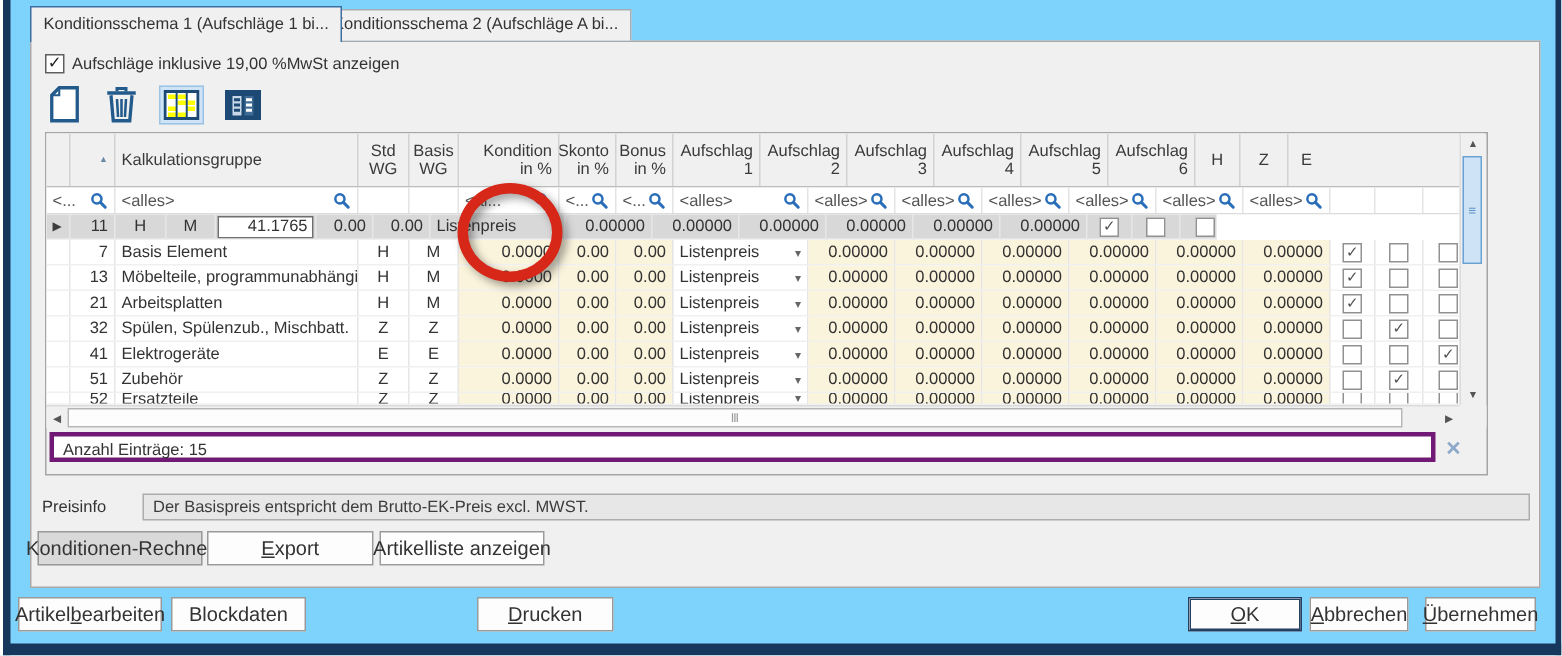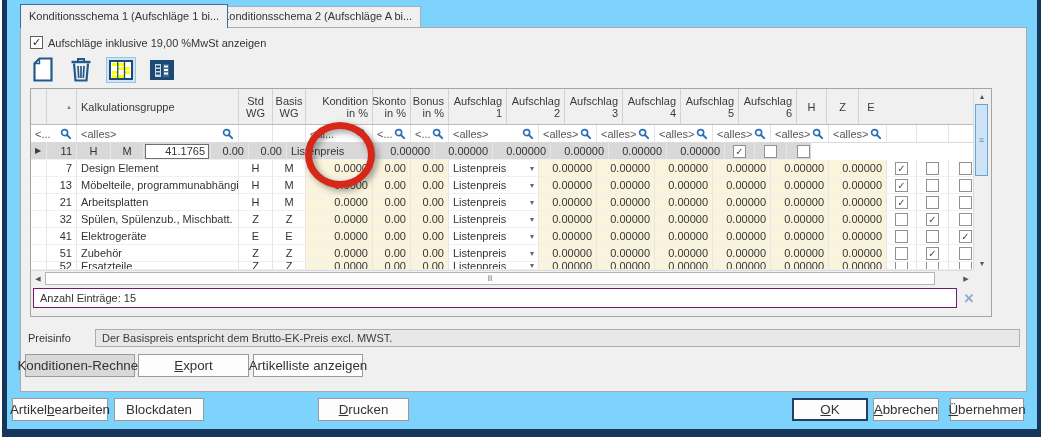--- a/index.html
+++ b/index.html
@@ -66,21 +66,21 @@
 .vs-up{left:0;top:0;width:16px;height:14px}
 .vs-dn{left:0;top:167px;width:16px;height:14px}
 .vthumb{position:absolute;left:1px;top:15px;width:13px;height:72px;background:#cfe3f7;border:1px solid #6aa2d4;display:flex;align-items:center;justify-content:center;color:#5d94c9;font-size:9px;line-height:9px}
 .hscroll{position:absolute;left:0;top:181px;width:942px;height:15px;background:#f0f0f0;border-top:1px solid #dcdcdc}
 .hs-left{left:0;top:1px;width:14px;height:13px}
 .hs-right{left:928px;top:1px;width:14px;height:13px}
 .hthumb{position:absolute;left:14px;top:1px;width:890px;height:13px;background:#fdfdfd;border:1px solid #b5b5b5;display:flex;align-items:center;justify-content:center;color:#999;font-size:8px}
 .corner{position:absolute;left:942px;top:181px;width:18px;height:15px;background:#f0f0f0}
 
 
-.status-input{position:absolute;left:2px;top:199px;width:924px;height:20px;background:#fff;border:1px solid #701a75;line-height:18px;padding-left:6px;color:#333}
+.status-input{position:absolute;left:2px;top:199px;width:924px;height:20px;background:#fff;border:3px solid #701a75;line-height:18px;padding-left:6px;color:#333}
 .clear-x{position:absolute;left:929px;top:200px;width:18px;height:18px;display:flex;align-items:center;justify-content:center;color:#8ea9c9;font-weight:bold;font-size:13px}
 
 
 .preis-label{position:absolute;left:28px;top:332px;color:#333;z-index:5}
 .preis-box{position:absolute;left:95px;top:329px;width:925px;height:18px;background:#e7e7e7;border:1px solid #adadad;line-height:16px;padding-left:6px;color:#3c3c3c;z-index:5}
 
 
 .btn{position:absolute;height:23px;border:1px solid #9a9a9a;background:#fdfdfd;display:flex;align-items:center;justify-content:center;color:#333;z-index:5;white-space:nowrap}
 .btn.gray{background:#d9d9d9}
 .btn.default{border:1px solid #233f63;box-shadow:inset 0 0 0 1px #233f63}
@@ -315,21 +315,21 @@
           <div class="gc c-z dcell ccell">
             <span class="gcb"></span>
           </div>
           <div class="gc c-e dcell ccell">
             <span class="gcb"></span>
           </div>
         </div>
         <div class="grid-row drow">
           <div class="gc c-sel dcell"></div>
           <div class="gc c-num dcell ar">7</div>
-          <div class="gc c-name dcell">Design Element</div>
+          <div class="gc c-name dcell">Basis Element</div>
           <div class="gc c-std dcell ac">H</div>
           <div class="gc c-lief dcell ac">M</div>
           <div class="gc c-kond dcell money ar">0.0000</div>
           <div class="gc c-skonto dcell money ar">0.00</div>
           <div class="gc c-bonus dcell money ar">0.00</div>
           <div class="gc c-basis dcell">Listenpreis<span class="dd">▾</span></div>
           <div class="gc c-auf1 dcell money ar">0.00000</div>
           <div class="gc c-auf2 dcell money ar">0.00000</div>
           <div class="gc c-auf3 dcell money ar">0.00000</div>
           <div class="gc c-auf4 dcell money ar">0.00000</div>

